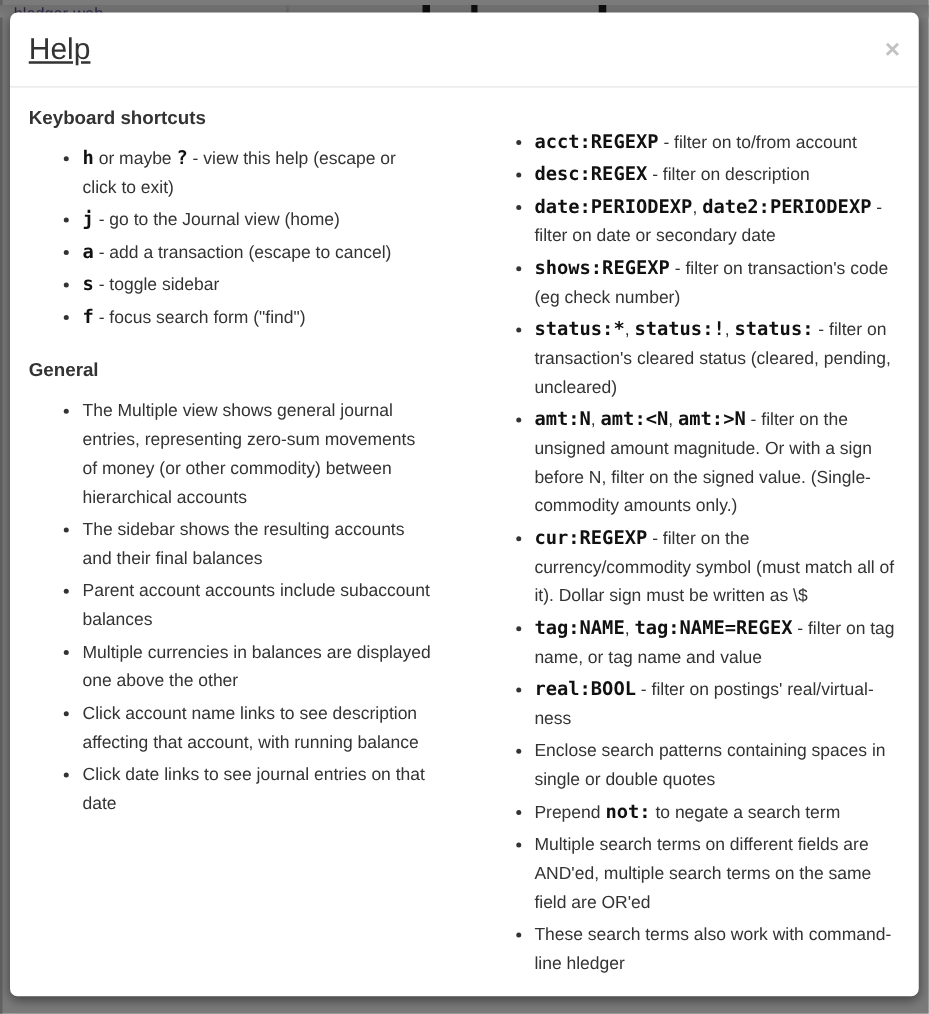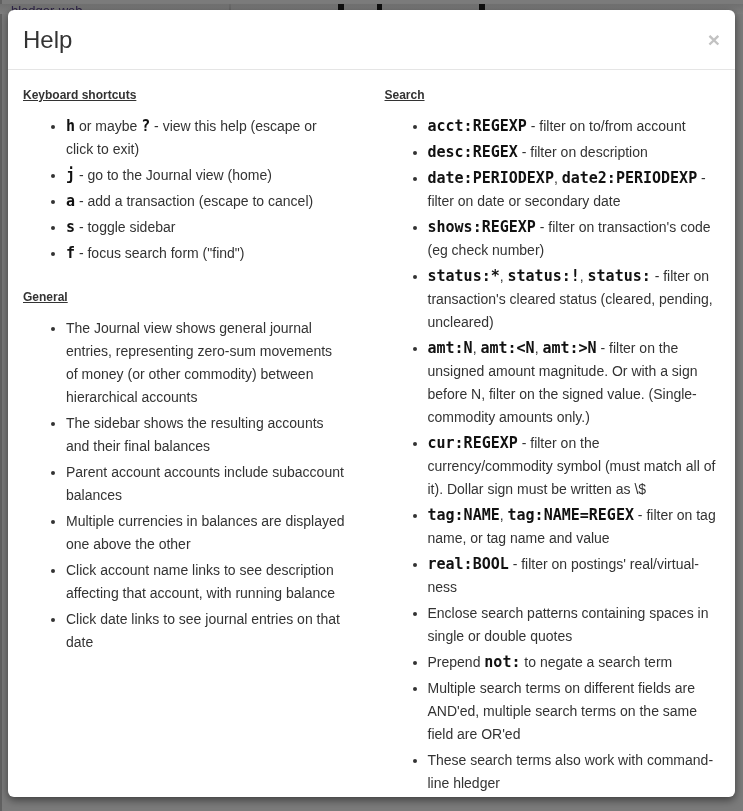--- a/index.html
+++ b/index.html
@@ -23,30 +23,30 @@
   .frag.f3{left:479px;width:6px}
   .page-divider{position:absolute;left:229px;top:0;width:2px;height:10px;background:#6a6a6a;}
   .window-edge{position:absolute;left:0;top:0;width:2px;height:811px;background:#616161;}
   
   .modal{
     position:absolute;left:8px;top:10px;width:727px;height:787px;box-sizing:border-box;
     background:var(--modal-bg);border-radius:6px;overflow:hidden;
     box-shadow:0 3px 9px rgba(0,0,0,.5);
   }
   .modal-header{padding:15px 15px 14px 15px;border-bottom:1px solid var(--divider);}
-  .modal-title{margin:0;font-size:24px;font-weight:normal;line-height:30px;color:var(--text);}
+  .modal-title{margin:0;font-size:24px;font-weight:normal;line-height:30px;color:var(--text);text-decoration:underline;}
   .close-btn{
     float:right;font-size:21px;font-weight:bold;line-height:1;color:var(--close);
     cursor:pointer;margin-top:4px;font-family:"Liberation Sans",sans-serif;
   }
   .modal-body{padding:10px 15px 20px 15px;display:flex;}
   .col{width:50%;box-sizing:border-box;}
   .col-left{padding-right:26px;}
   .col-right{padding-left:13px;}
-  .col h4{font-size:12px;font-weight:bold;color:var(--heading);margin:5px 0 10px 0;line-height:20px;text-decoration:underline;}
+  .col h4{font-size:15px;font-weight:bold;color:var(--heading);margin:5px 0 10px 0;line-height:20px;}
   .col h4 + ul{margin-top:10px;}
   .col ul{margin:22px 0 22px 0;padding-left:43px;}
   .col li{font-size:14px;line-height:23px;margin-bottom:3px;color:var(--text);}
   .col code{
     font-family:"DejaVu Sans Mono",monospace;font-weight:bold;font-size:15px;
     color:var(--code);background:none;padding:0;
   }
 </style>
 </head>
 <body>
@@ -71,30 +71,29 @@
         <h4>Keyboard shortcuts</h4>
         <ul>
           <li><code>h</code> or maybe <code>?</code> - view this help (escape or click to exit)</li>
           <li><code>j</code> - go to the Journal view (home)</li>
           <li><code>a</code> - add a transaction (escape to cancel)</li>
           <li><code>s</code> - toggle sidebar</li>
           <li><code>f</code> - focus search form ("find")</li>
         </ul>
         <h4>General</h4>
         <ul>
-          <li>The Journal view shows general journal entries, representing zero-sum movements of money (or other commodity) between hierarchical accounts</li>
+          <li>The Multiple view shows general journal entries, representing zero-sum movements of money (or other commodity) between hierarchical accounts</li>
           <li>The sidebar shows the resulting accounts and their final balances</li>
           <li>Parent account accounts include subaccount balances</li>
           <li>Multiple currencies in balances are displayed one above the other</li>
           <li>Click account name links to see description affecting that account, with running balance</li>
           <li>Click date links to see journal entries on that date</li>
         </ul>
       </div>
     <div class="col col-right">
-        <h4>Search</h4>
         <ul>
           <li><code>acct:REGEXP</code> - filter on to/from account</li>
           <li><code>desc:REGEX</code> - filter on description</li>
           <li><code>date:PERIODEXP</code>, <code>date2:PERIODEXP</code> - filter on date or secondary date</li>
           <li><code>shows:REGEXP</code> - filter on transaction's code (eg check number)</li>
           <li><code>status:*</code>, <code>status:!</code>, <code>status:</code> - filter on transaction's cleared status (cleared, pending, uncleared)</li>
           <li><code>amt:N</code>, <code>amt:&lt;N</code>, <code>amt:&gt;N</code> - filter on the unsigned amount magnitude. Or with a sign before N, filter on the signed value. (Single-commodity amounts only.)</li>
           <li><code>cur:REGEXP</code> - filter on the currency/commodity symbol (must match all of it). Dollar sign must be written as \$</li>
           <li><code>tag:NAME</code>, <code>tag:NAME=REGEX</code> - filter on tag name, or tag name and value</li>
           <li><code>real:BOOL</code> - filter on postings' real/virtual-ness</li>

